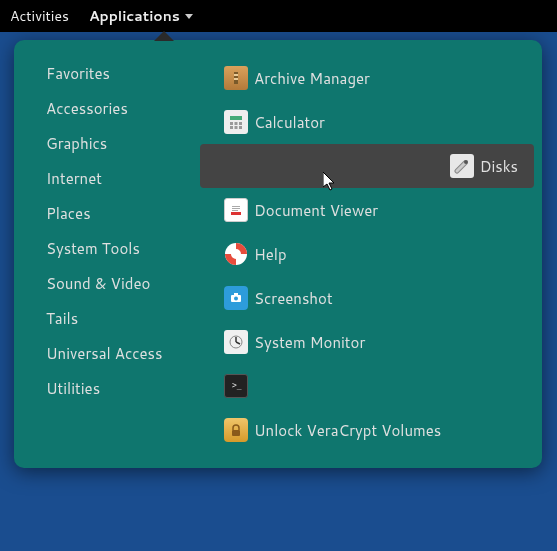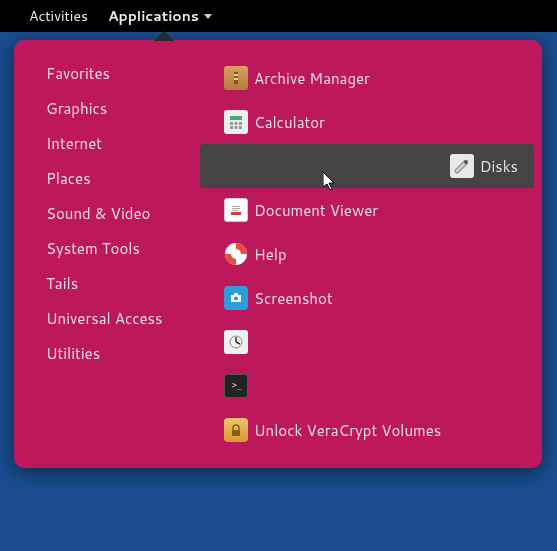--- a/index.html
+++ b/index.html
@@ -11,21 +11,21 @@
   background: #1a4d8f;
   overflow: hidden;
   position: relative;
 }
 .topbar {
   background: #000;
   color: #eee;
   height: 32px;
   display: flex;
   align-items: center;
-  padding: 0 19px;
+  padding: 0 0;
   font-weight: 500;
 }
 .topbar-item {
   padding: 0 10px;
   height: 100%;
   display: flex;
   align-items: center;
   cursor: pointer;
 }
 .topbar-item.active {
@@ -36,21 +36,21 @@
   border-left: 4px solid transparent;
   border-right: 4px solid transparent;
   border-top: 5px solid #ccc;
   margin-left: 5px;
 }
 .menu-popup {
   position: absolute;
   top: 40px;
   left: 14px;
   width: 528px;
-  background: #be185d;
+  background: #0f766e;
   border-radius: 10px;
   box-shadow: 0 4px 20px rgba(0,0,0,0.5);
   display: flex;
   color: #e0e0e0;
   padding: 16px 0;
 }
 .menu-popup::before {
   content: "";
   position: absolute;
   top: -9px;
@@ -112,25 +112,26 @@
   </div>
   <div class="topbar-item active">
     <span>Applications</span>
     <span class="chevron-down"></span>
   </div>
 </div>
 
 <div class="menu-popup">
   <div class="categories">
       <div class="cat-item"><span>Favorites</span></div>
+      <div class="cat-item"><span>Accessories</span></div>
       <div class="cat-item"><span>Graphics</span></div>
       <div class="cat-item"><span>Internet</span></div>
       <div class="cat-item"><span>Places</span></div>
+      <div class="cat-item"><span>System Tools</span></div>
       <div class="cat-item"><span>Sound &amp; Video</span></div>
-      <div class="cat-item"><span>System Tools</span></div>
       <div class="cat-item"><span>Tails</span></div>
       <div class="cat-item"><span>Universal Access</span></div>
       <div class="cat-item"><span>Utilities</span></div>
     </div>
   <div class="apps">
       <div class="app-item">
         <span>
           <div class="icon-box" style="background:linear-gradient(#d9a15b,#b37a3a)">
             <svg width="14" height="14">
               <rect x="5" y="1" width="4" height="12" fill="#7a5a2a"></rect>
@@ -210,20 +211,21 @@
       <div class="app-item">
         <span>
           <div class="icon-box" style="background:#f0f0f0">
             <svg width="16" height="16">
               <circle cx="8" cy="8" r="6" fill="none" stroke="#888" stroke-width="1"></circle>
               <path d="M8 8 L8 3" stroke="#333" stroke-width="1.5"></path>
               <path d="M8 8 L12 10" stroke="#333" stroke-width="1.5"></path>
             </svg>
           </div>
         </span>
+        <span>System Monitor</span>
       </div>
       <div class="app-item">
         <span>
           <div class="icon-box" style="background:#222;border:1px solid #555">
             <svg width="14" height="14">
               <text x="3" y="9" font-size="8" fill="#ddd" font-family="monospace">&gt;_</text>
             </svg>
           </div>
         </span>
       </div>

